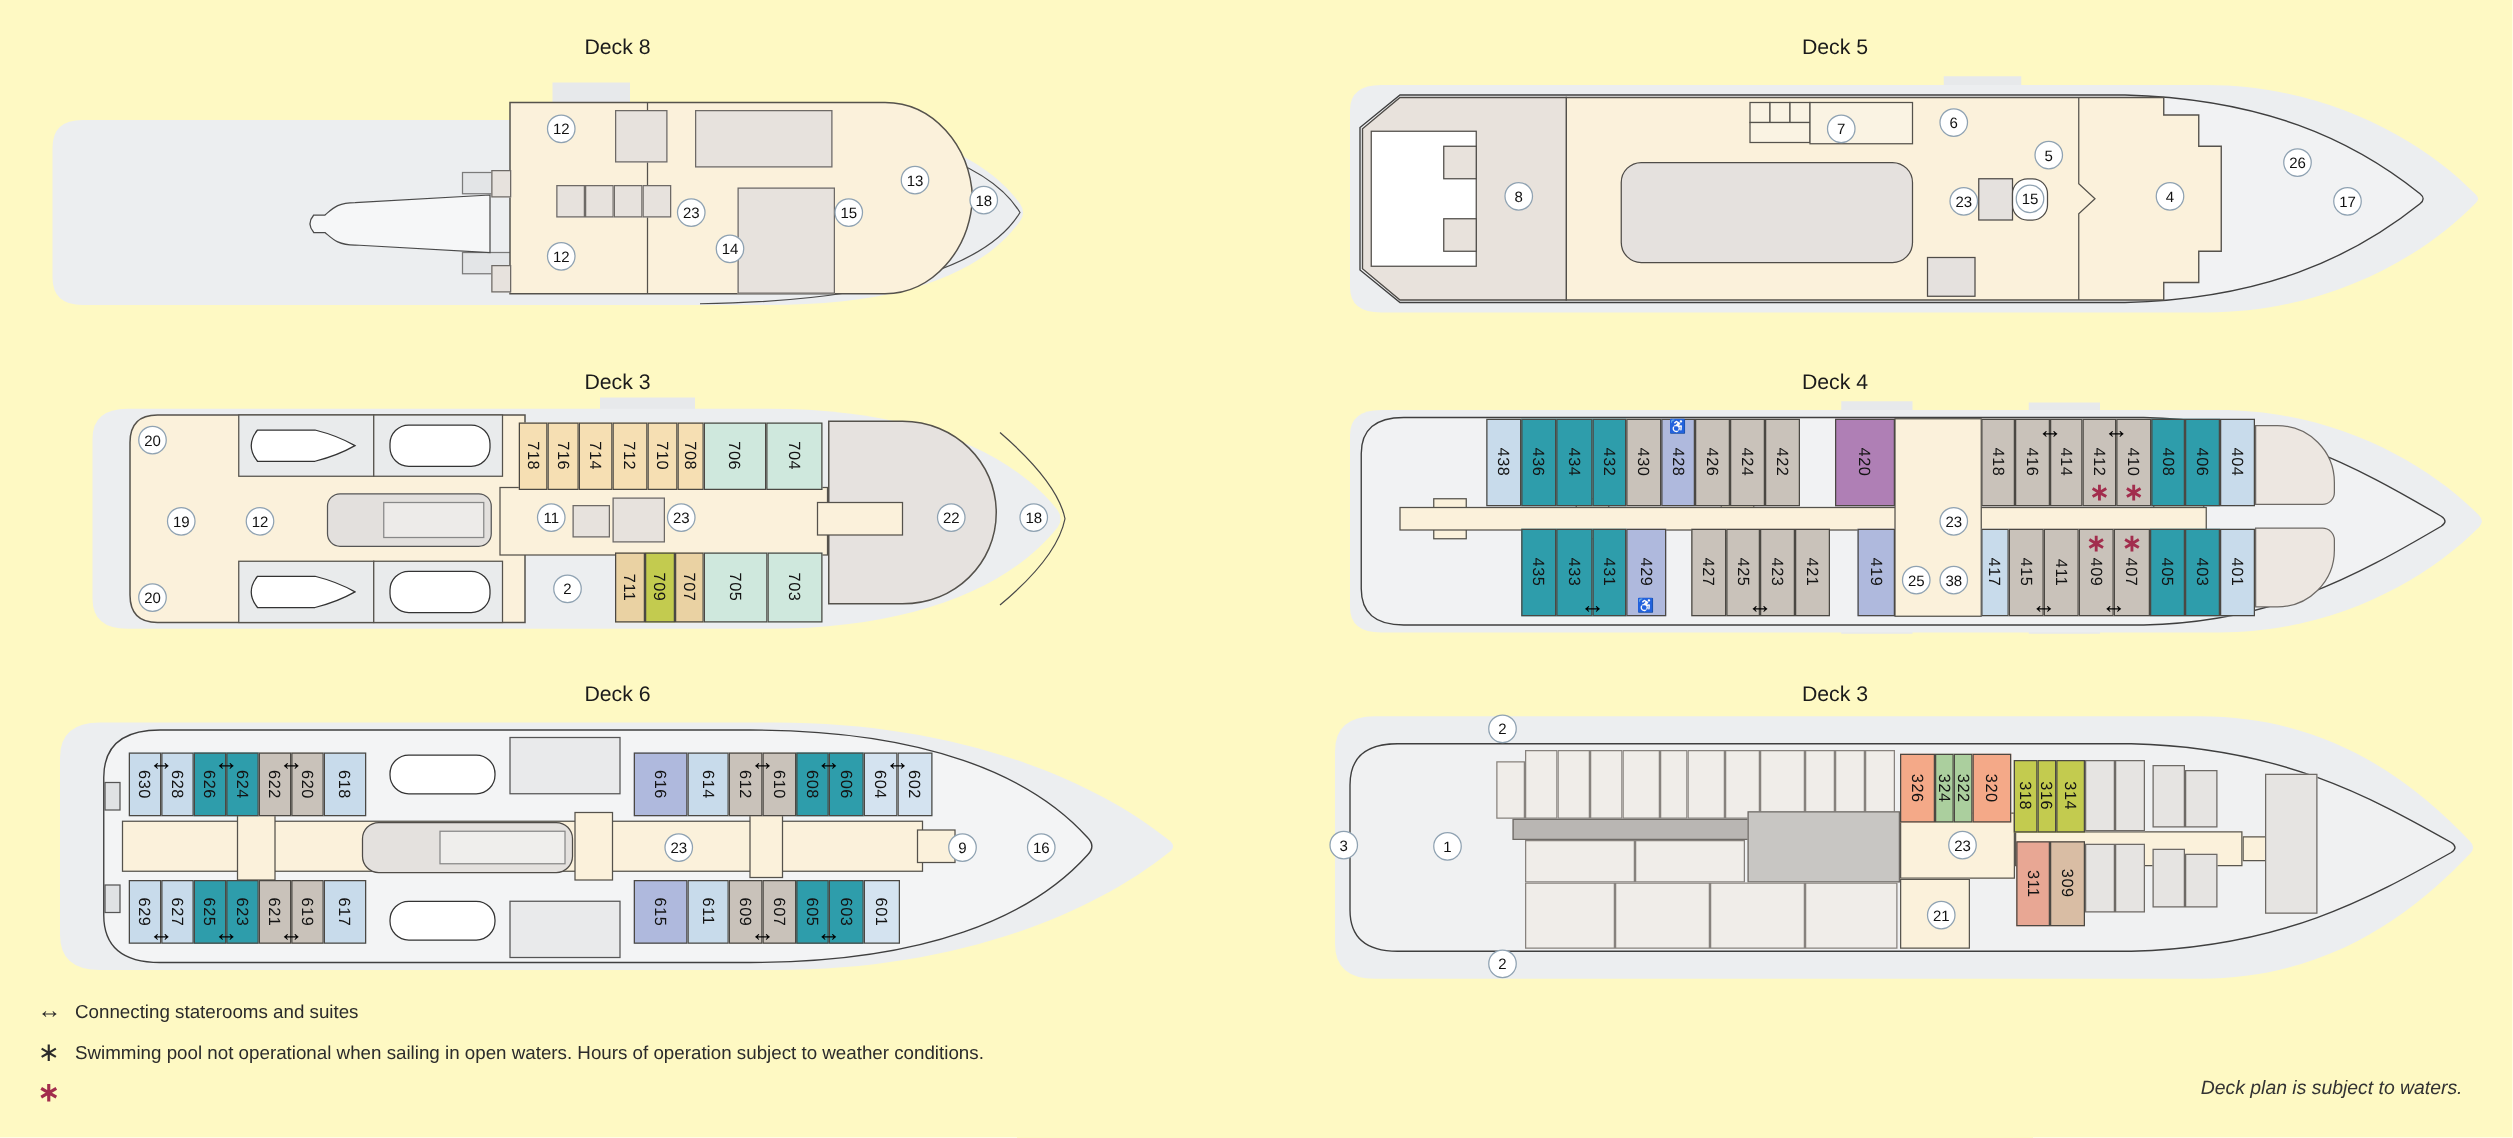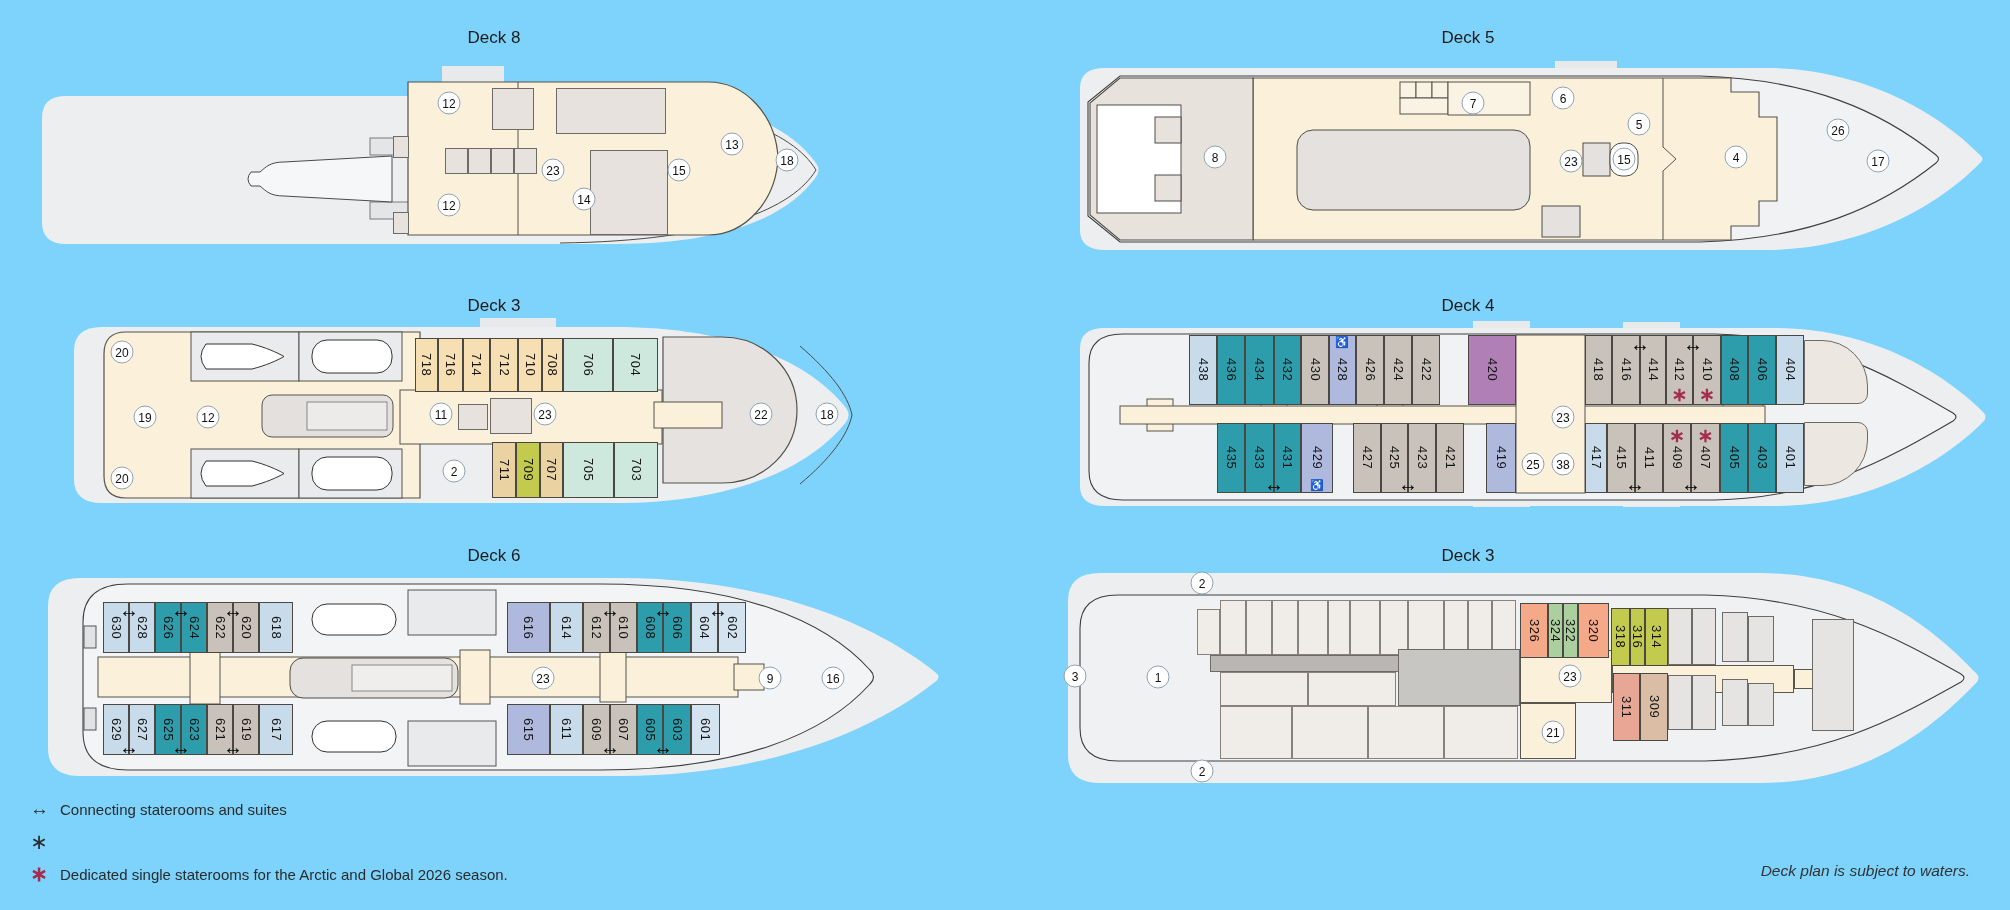--- a/index.html
+++ b/index.html
@@ -1,16 +1,16 @@
 <!DOCTYPE html>
 <html><head>
 <meta charset="utf-8">
 <style>
   html,body{margin:0;padding:0;background:#fff;}
-  #canvas{position:relative;width:2010px;height:910px;background:#7dd3fc;overflow:hidden;
+  #canvas{position:relative;width:2010px;height:910px;background:#fef9c3;overflow:hidden;
           font-family:"Liberation Sans",sans-serif;}
   .title{position:absolute;width:220px;text-align:center;font-size:17px;color:#1b1b1b;}
   .deck{position:absolute;}
   .deck svg{position:absolute;left:0;top:0;}
   .room{position:absolute;background:#E7E2DD;border:1px solid #6E6A66;box-sizing:border-box;}
   .room2{position:absolute;background:#EDE7E1;border:1px solid #6E6A66;box-sizing:border-box;}
   .r3{position:absolute;background:#F0EDE9;border:1px solid #87827E;box-sizing:border-box;}
   .creamb{position:absolute;background:#FBF1DB;border:1px solid #59564F;box-sizing:border-box;}
   .darkcorr{position:absolute;background:#B9B6B3;border:1px solid #6E6A66;box-sizing:border-box;}
   .grayblk{position:absolute;background:#C8C6C3;border:1px solid #6E6A66;box-sizing:border-box;}
@@ -519,20 +519,20 @@
     <div class="marker" style="left:493px;top:187px">21</div>
     <div class="marker" style="left:142px;top:226px">2</div>
   </div>
 
   <div class="legend-line" style="left:30px;top:798px">
     <span class="legend-ic">↔</span>
     <span>Connecting staterooms and suites</span>
   </div>
   <div class="legend-line" style="left:30px;top:830px">
     <span class="legend-star">∗</span>
+    <span>Swimming pool not operational when sailing in open waters. Hours of operation subject to weather conditions.</span>
   </div>
   <div class="legend-line" style="left:30px;top:862px">
     <span class="legend-star red">∗</span>
-    <span>Dedicated single staterooms for the Arctic and Global 2026 season.</span>
   </div>
   <div class="note" style="right:40px;top:862px">Deck plan is subject to waters.</div>
 
 </div>
 
 </body></html>

